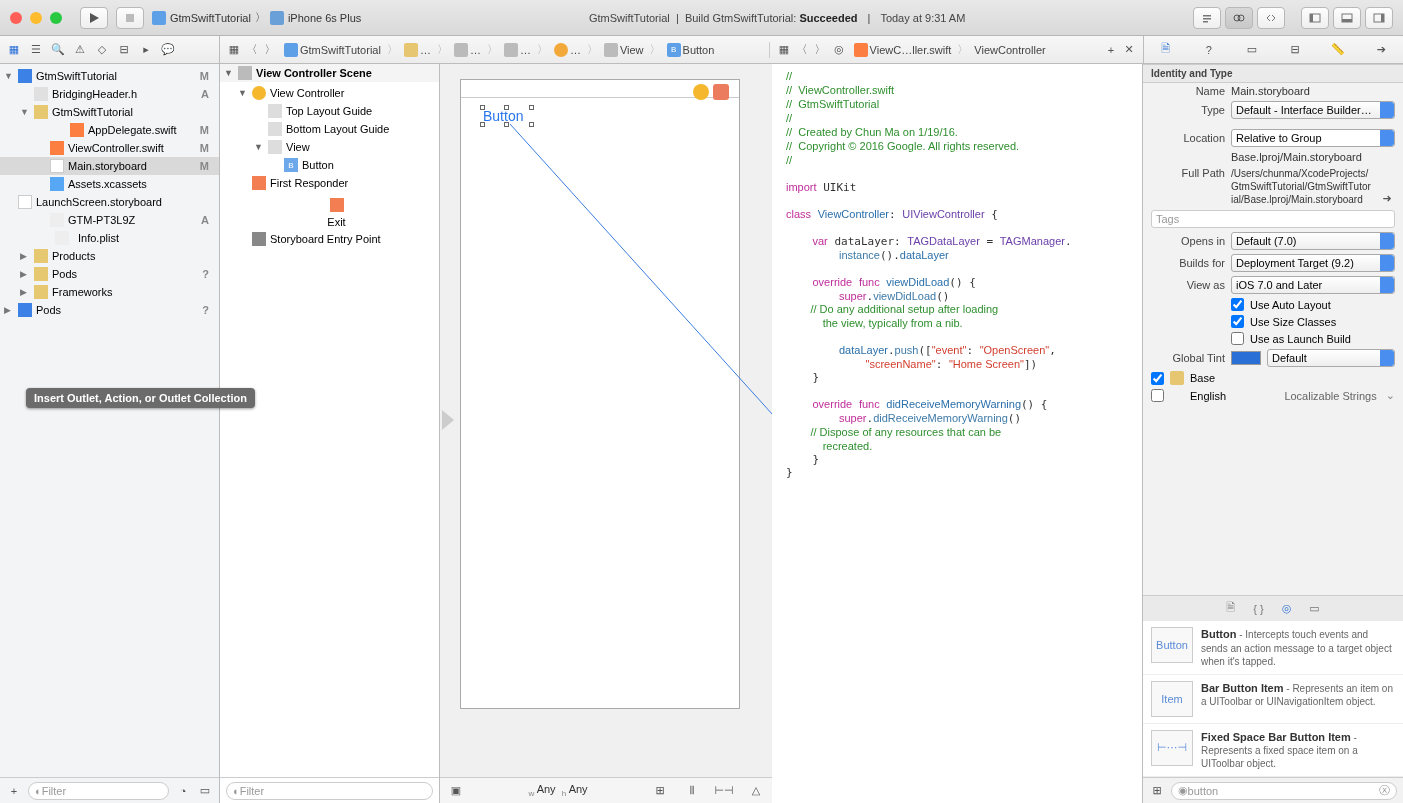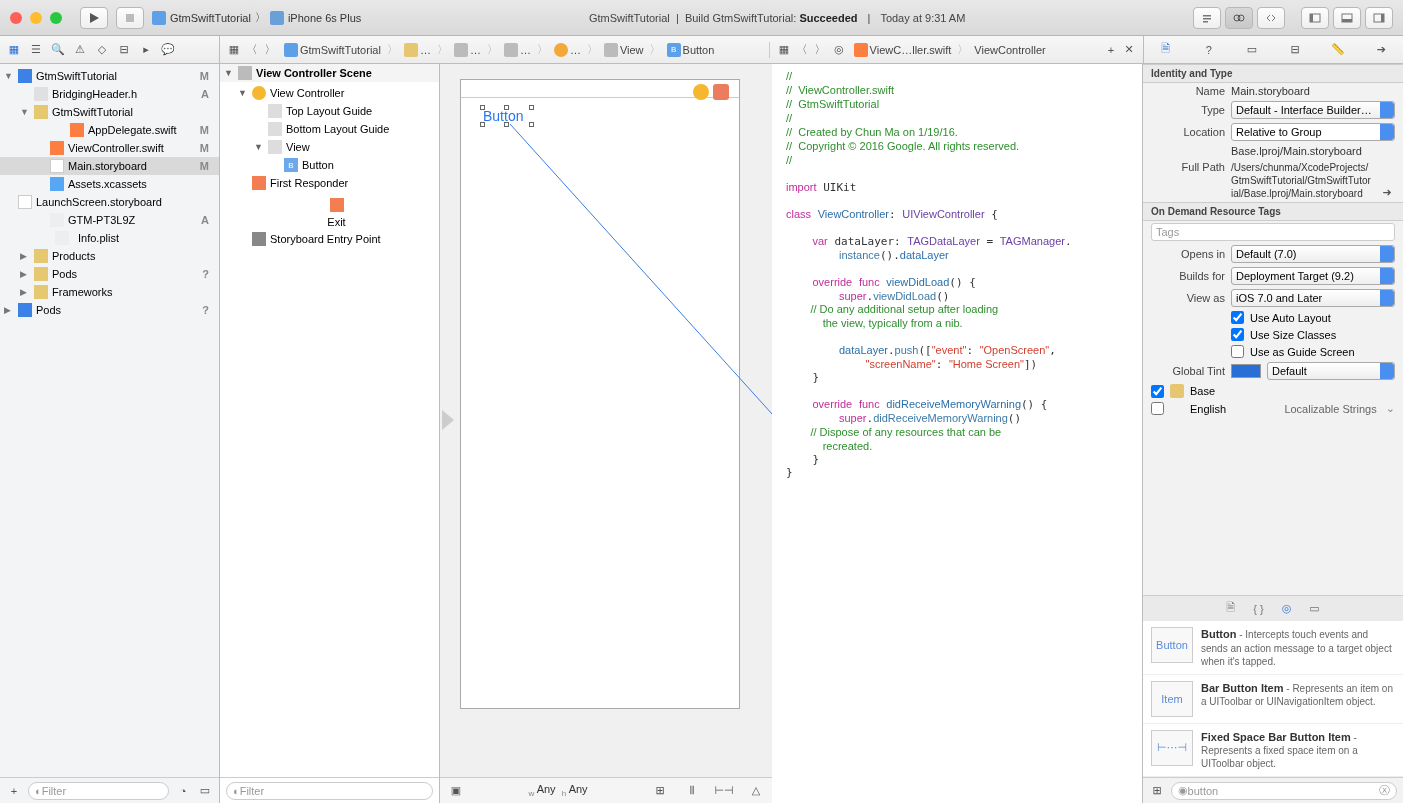--- a/index.html
+++ b/index.html
@@ -464,54 +464,54 @@
             <span class="c-str">"screenName"</span>: <span class="c-str">"Home Screen"</span>])
     }
 
     <span class="c-key">override</span> <span class="c-key">func</span> <span class="c-id">didReceiveMemoryWarning</span>() {
         <span class="c-key">super</span>.<span class="c-func">didReceiveMemoryWarning</span>()
 <span class="c-cmt">        // Dispose of any resources that can be</span>
 <span class="c-cmt">            recreated.</span>
     }
 }
 </div>
+        <div class="tooltip-drag" style="left:26px;top:388px;">Insert Outlet, Action, or Outlet Collection</div>
       </div>
     </div>
   </div>
 
   <div class="inspector">
     <div class="insp-scroll">
       <div class="insp-sec-h">Identity and Type</div>
       <div class="insp-row">
           <span class="insp-lab">Name</span>
           <span class="insp-val">Main.storyboard</span>
         </div>
       <div class="insp-row">
           <span class="insp-lab">Type</span>
           <div class="select-box">
             <span>Default - Interface Builder…</span>
           </div>
         </div>
-      <div class="insp-row" style="margin-top:0">
+      <div class="insp-row" style="margin-top:6px">
           <span class="insp-lab">Location</span>
           <div class="select-box" style="background:#fff">
             <span>Relative to Group</span>
           </div>
         </div>
       <div class="insp-row">
           <span class="insp-lab"></span>
           <span class="insp-val">Base.lproj/Main.storyboard</span>
         </div>
       <div class="insp-row" style="align-items:flex-start">
           <span class="insp-lab">Full Path</span>
           <span class="insp-val" style="word-break:break-all;font-size:10px;line-height:1.3">/Users/chunma/XcodeProjects/GtmSwiftTutorial/GtmSwiftTutorial/Base.lproj/Main.storyboard</span>
           <span class="sicon" style="align-self:flex-end">➜</span>
         </div>
 
-      <div class="insp-sec-h">On Demand Resource Tags</div>
       <div class="insp-row">
           <div class="input-box">
             <span>Tags</span>
           </div>
         </div>
 
       <div class="insp-row">
           <span class="insp-lab">Opens in</span>
           <div class="select-box">
             <span>Default (7.0)</span>
@@ -535,21 +535,21 @@
           <span>Use Auto Layout</span>
         </div>
       <div class="insp-row">
           <span class="insp-lab"></span>
           <input type="checkbox" class="check" checked="" style="">
           <span>Use Size Classes</span>
         </div>
       <div class="insp-row">
           <span class="insp-lab"></span>
           <input type="checkbox" class="check" style="">
-          <span>Use as Guide Screen</span>
+          <span>Use as Launch Build</span>
         </div>
       <div class="insp-row">
           <span class="insp-lab">Global Tint</span>
           <div class="color-chip"></div>
           <div class="select-box">
             <span>Default</span>
           </div>
         </div>
 
       <div class="insp-row">

